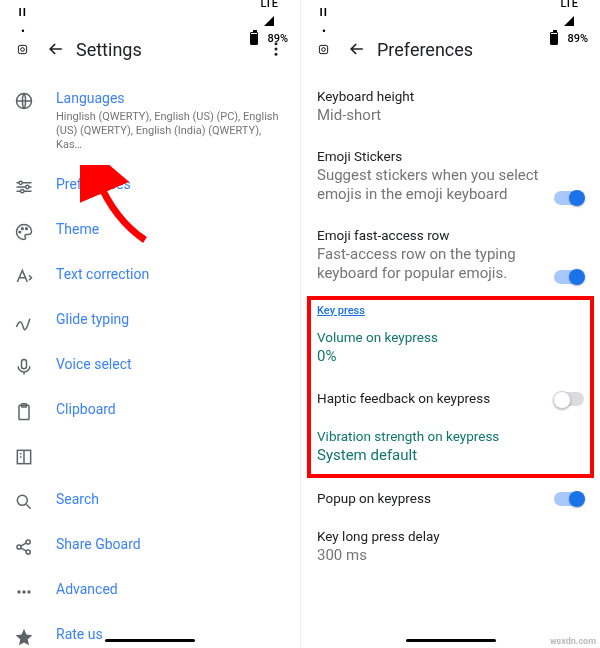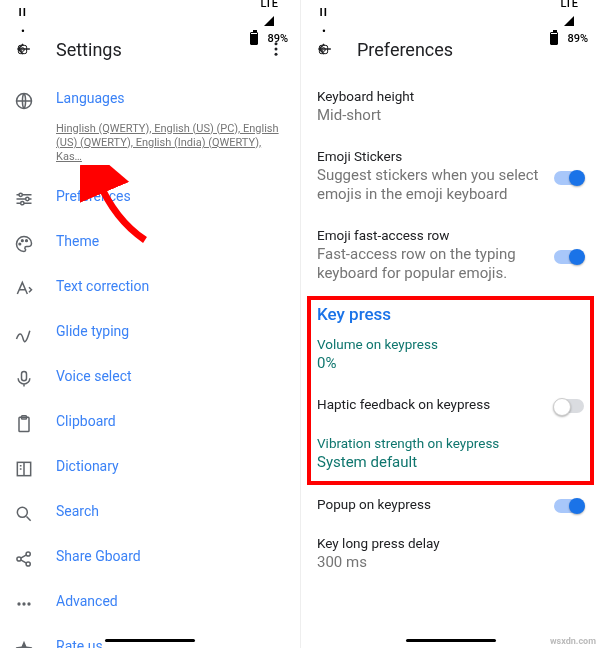--- a/index.html
+++ b/index.html
@@ -45,49 +45,50 @@
   .batt-icon::after {
     content: ""; position: absolute; bottom: 0; left: 0; right: 0; height: 89%; background: #000;
   }
   .sig { display: inline-block; width: 0; height: 0; border-style: solid; border-width: 0 0 10px 10px; border-color: transparent transparent #000 transparent; }
   
   .app-header {
     height: 50px;
     display: flex;
     align-items: center;
     padding: 0 14px;
-    gap: 22px;
+    gap: 10px;
+    margin-left: 32px;
   }
   .app-header .title { font-size: 18px; font-weight: 400; flex: 1; }
   .back-icon, .more-icon { width: 20px; height: 20px; display: flex; align-items: center; justify-content: center; }
   
   .content { flex: 1; overflow: hidden; padding-top: 4px; }
   .row {
     display: flex;
     align-items: flex-start;
     padding: 12px 14px;
     gap: 22px;
     min-height: 44px;
   }
   .row .icon { width: 20px; height: 20px; flex-shrink: 0; color: #5f6368; display:flex; align-items:center; justify-content:center; margin-top:1px;}
   .row .txt { flex: 1; }
   .row .label { font-size: 14px; color: #3b82f6; line-height: 1.25; }
-  .row .sub { font-size: 11px; color: #757575; line-height: 1.3; margin-top: 14px; text-decoration: underline; }
+  .row .sub { font-size: 11px; color: #757575; line-height: 1.3; margin-top: 2px; }
   
   .pref-row {
     display: flex;
-    align-items: center;
+    align-items: flex-end;
     padding: 10px 16px 12px 16px;
     gap: 10px;
   }
   .pref-row .txt { flex: 1; }
   .pref-row .label { font-size: 13.5px; color: #202124; }
   .pref-row .sub { font-size: 15px; color: #757575; margin-top: 2px; line-height: 1.3; }
   .pref-row.disabled .label, .pref-row.disabled .sub { color: #0f766e; }
-  .section-head { font-size: 17px; color: #1a73e8; padding: 8px 16px 2px; font-weight: 500; }
+  .section-head { font-size: 11px; color: #1a73e8; padding: 8px 16px 2px; font-weight: 500; text-decoration: underline; }
   
   .toggle {
     width: 30px; height: 14px; border-radius: 8px; background: #a8c7fa; position: relative; margin-top: 4px; flex-shrink: 0;
   }
   .toggle::after {
     content: ""; position: absolute; width: 16px; height: 16px; border-radius: 50%; background: #1a73e8; top: -1px; right: -1px; box-shadow: 0 1px 2px rgba(0,0,0,.3);
   }
   .toggle.off { background: #dadce0; }
   .toggle.off::after { background: #fff; left: -1px; right: auto; border:1px solid #ccc;}
   
@@ -247,23 +248,20 @@
           <div class="label">Clipboard</div>
         </div>
     </div>
     <div class="row">
       <span class="icon">
           <svg width="20" height="20" viewBox="0 0 24 24" fill="none" stroke="#5f6368" stroke-width="1.8">
             <rect x="4" y="4" width="16" height="16"></rect>
             <path d="M12 4v16M7 8h2M7 12h2"></path>
           </svg>
         </span>
-      <div class="txt">
-          <div class="label">Dictionary</div>
-        </div>
     </div>
     <div class="row">
       <span class="icon">
           <svg width="20" height="20" viewBox="0 0 24 24" fill="none" stroke="#5f6368" stroke-width="1.8">
             <circle cx="10" cy="10" r="6"></circle>
             <path d="M20 20l-5-5"></path>
           </svg>
         </span>
       <div class="txt">
           <div class="label">Search</div>

